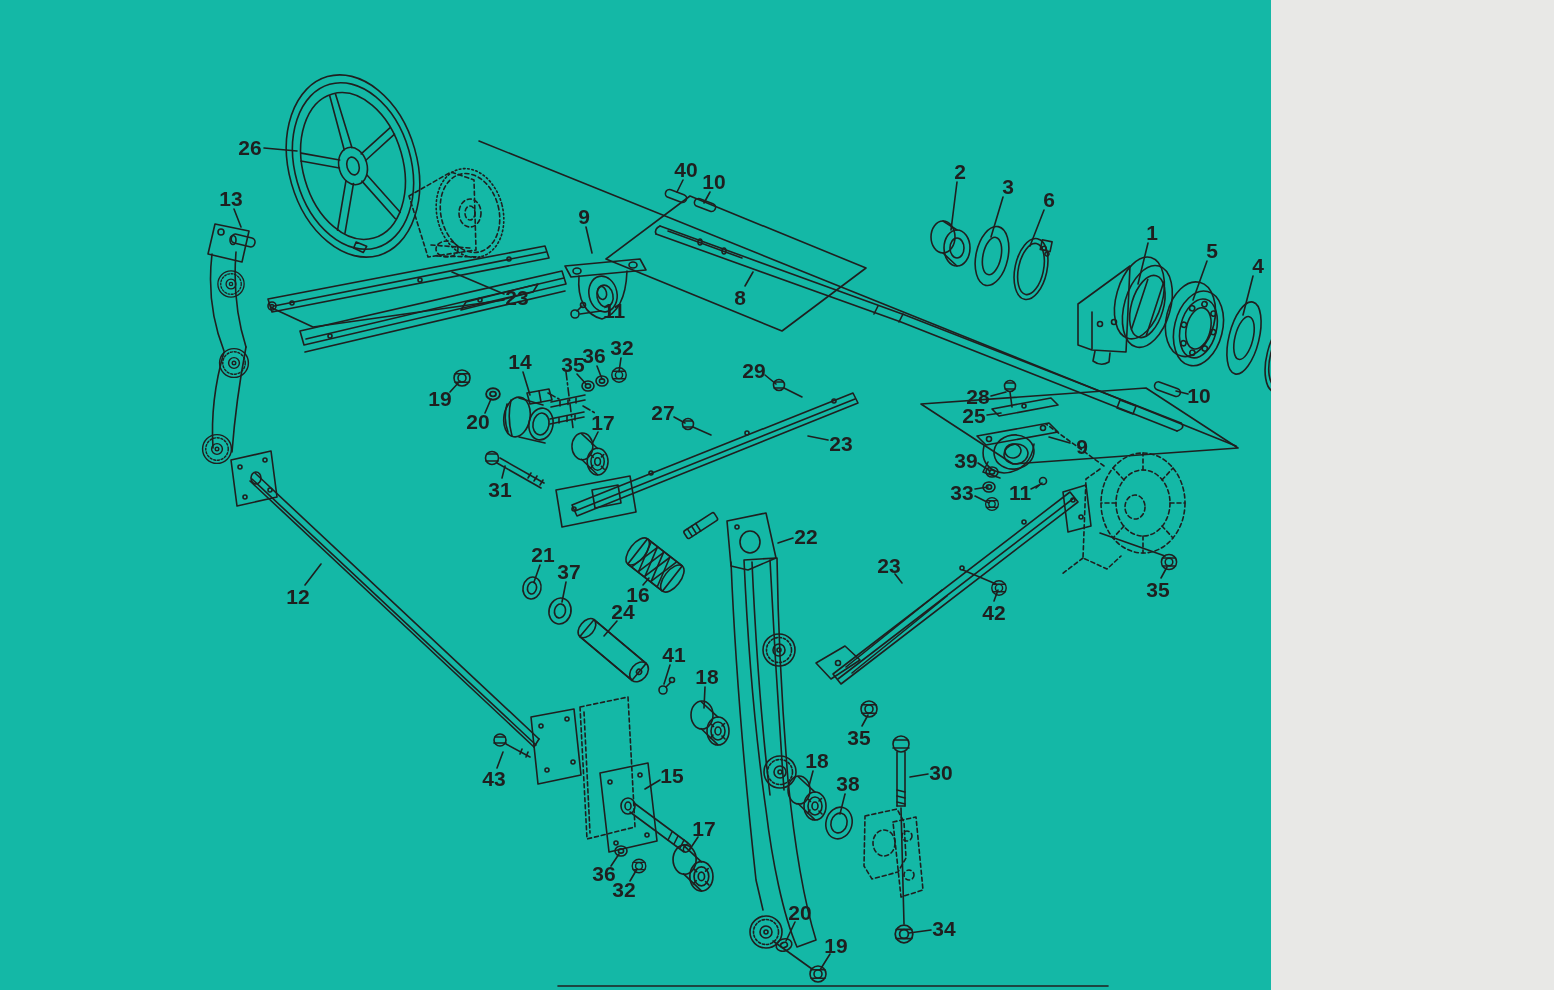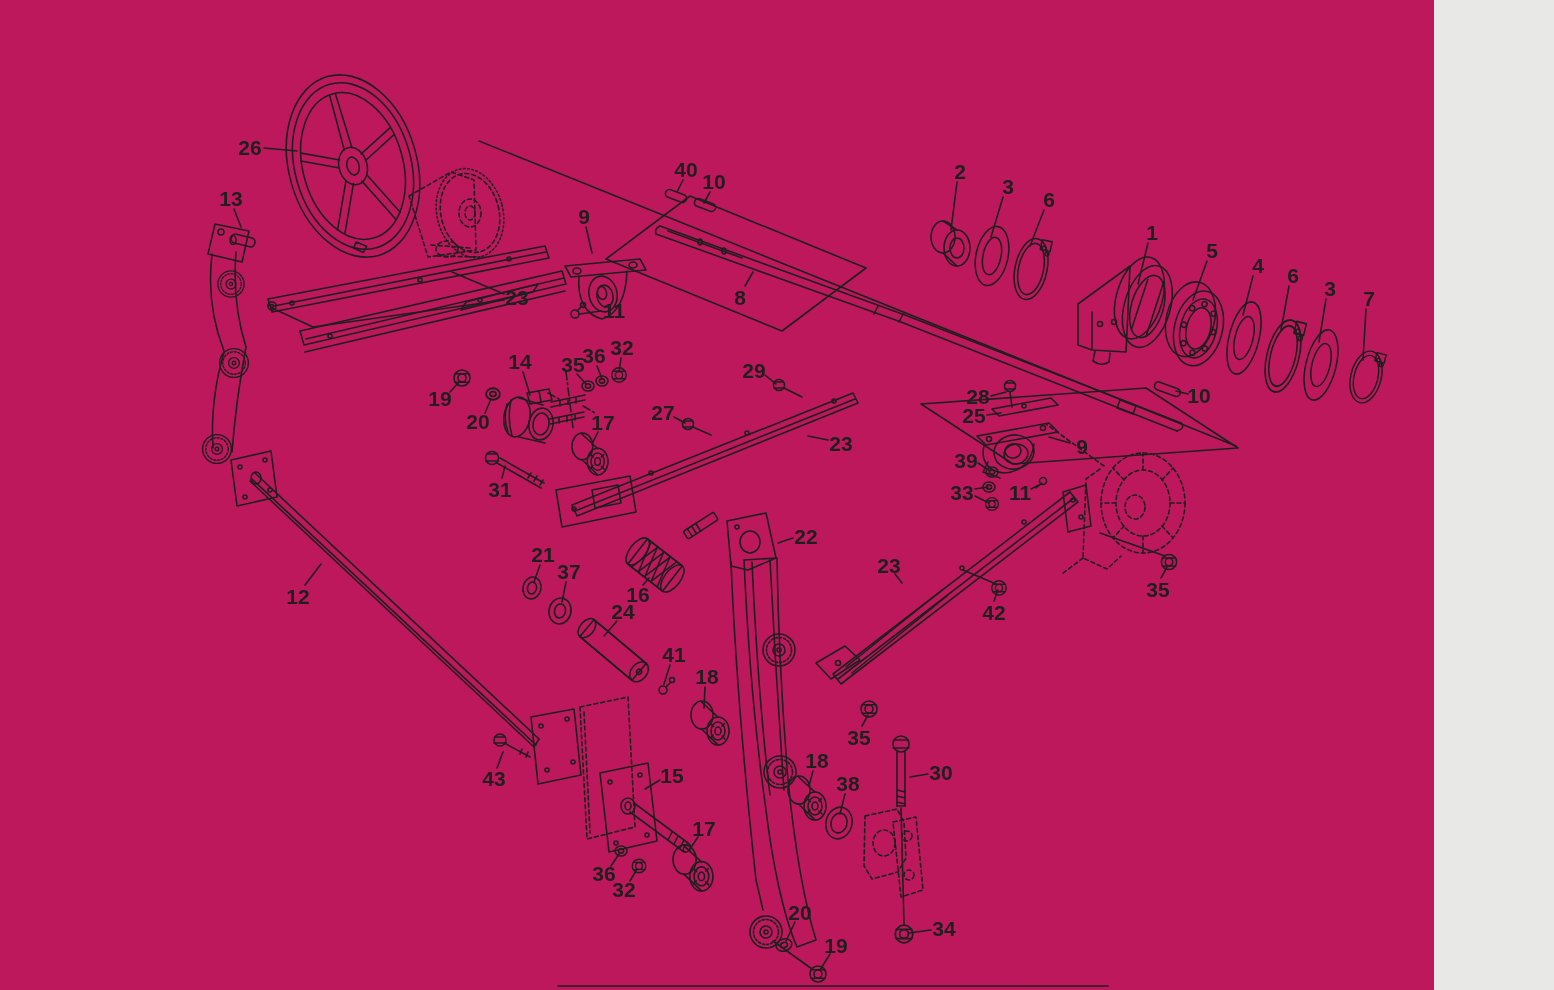--- a/index.html
+++ b/index.html
@@ -1,16 +1,16 @@
 <!DOCTYPE html>
 <html><head>
 <meta charset="utf-8">
 <style>
   html,body{margin:0;padding:0;background:#e8e8e6;}
-  .stage{position:relative;width:1434px;height:990px;background:#be185d;overflow:hidden;
+  .stage{position:relative;width:1271px;height:990px;background:#14b8a6;overflow:hidden;
          font-family:"Liberation Sans", sans-serif;}
   svg{position:absolute;left:0;top:0;}
   
   .ln, .stage svg g, .stage svg path, .stage svg ellipse, .stage svg circle,
   .stage svg line, .stage svg polygon, .stage svg polyline, .stage svg rect{
       stroke:#1f1f1f; stroke-width:1.6; fill:none; stroke-linecap:round; stroke-linejoin:round;}
   .thin{stroke-width:1.0;}
   .fillw{fill:#fcfcfa;}
   .dark{fill:#1f1f1f;stroke:none;}
   .dash{stroke-dasharray:4 3;stroke-width:1.3;}

